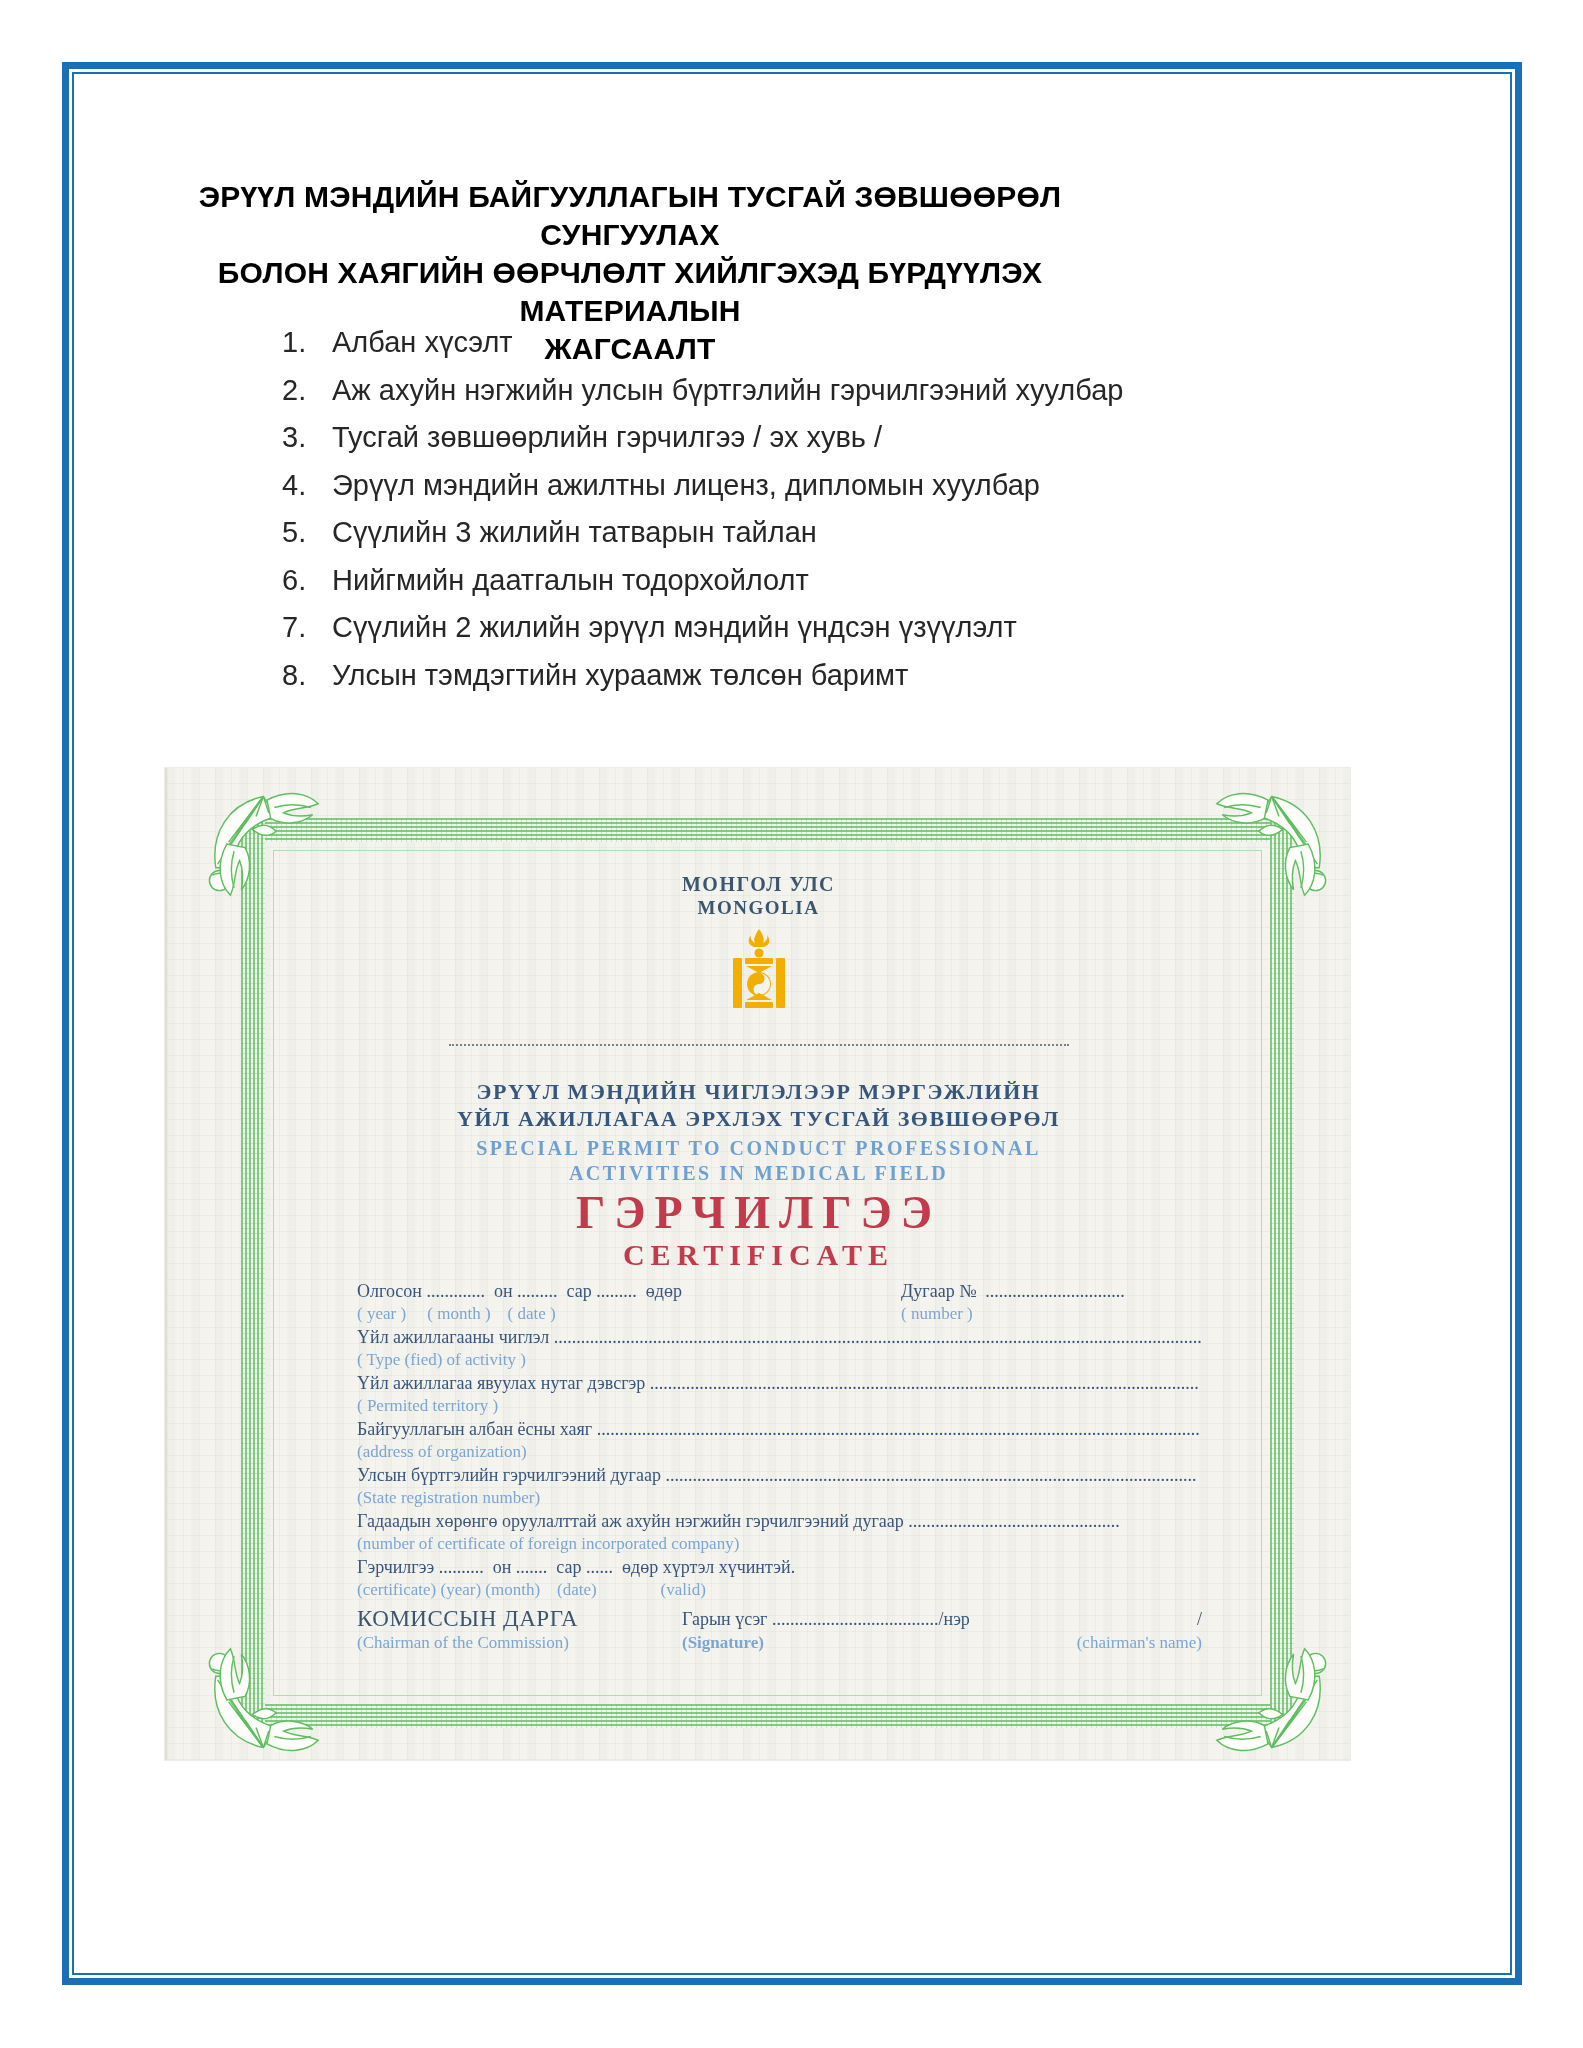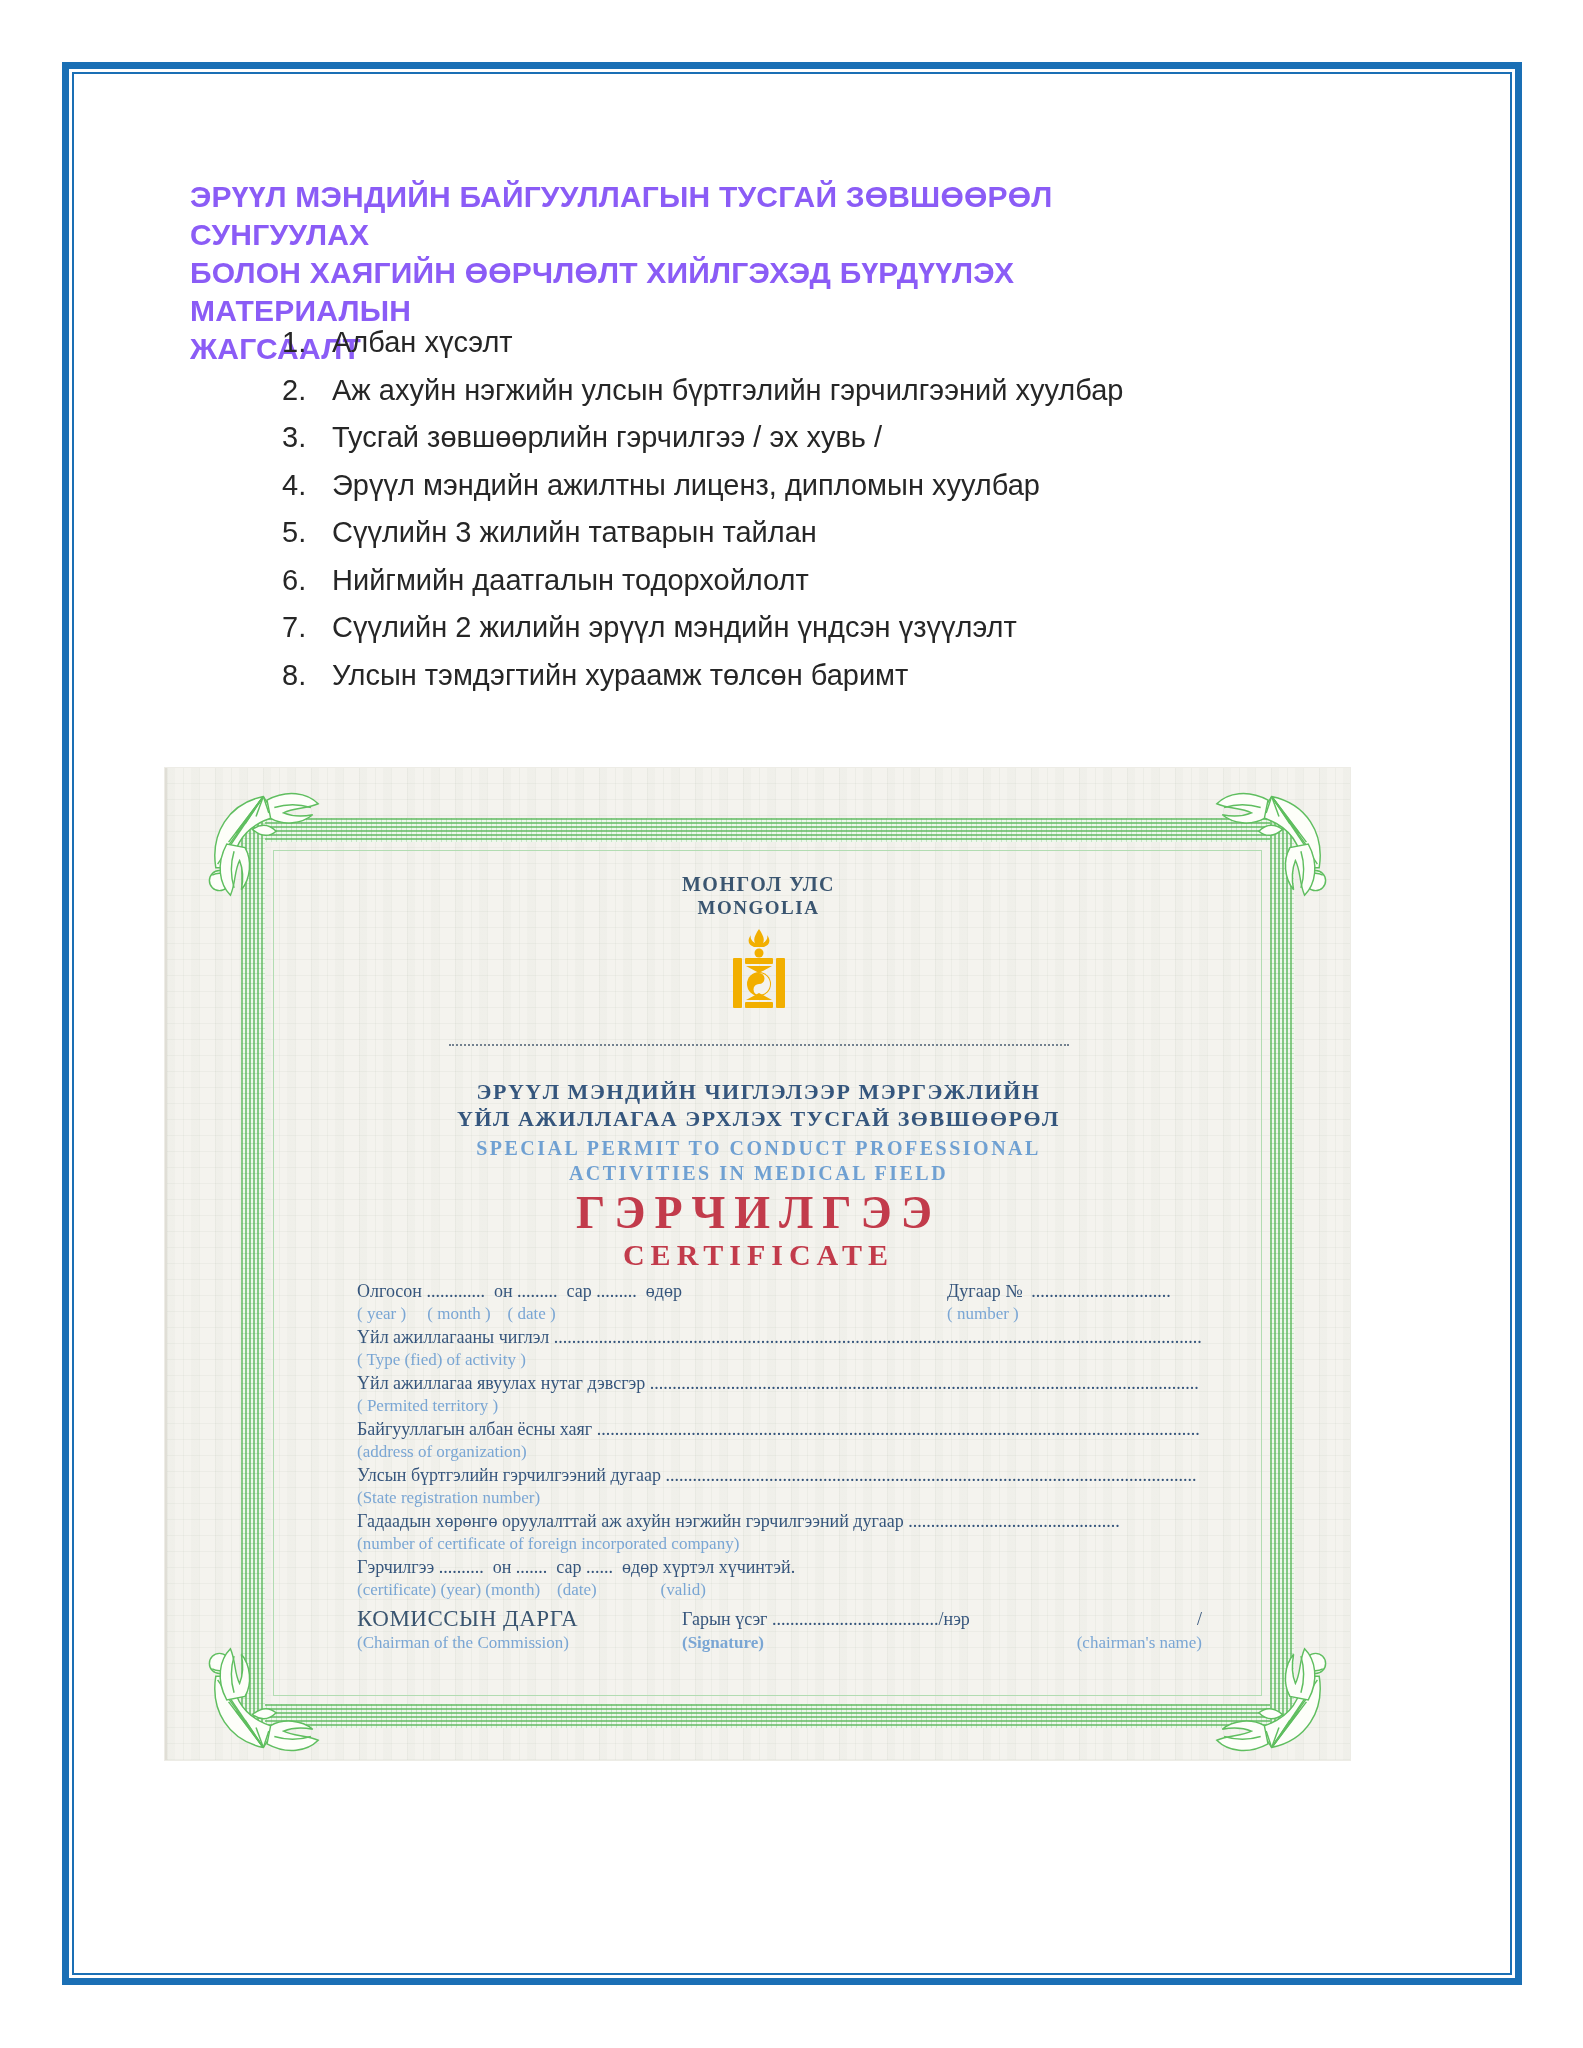--- a/index.html
+++ b/index.html
@@ -11,21 +11,21 @@
   .page-frame{
     position:absolute;left:62px;top:62px;width:1446px;height:1909px;
     border:7px solid #1A6FB5;
   }
   .page-frame-inner{
     position:absolute;inset:3px;border:2px solid #1A6FB5;
   }
   
   .heading{
     position:absolute;left:190px;top:178px;width:880px;
-    text-align:left;color:#8b5cf6;font-weight:bold;
+    text-align:center;color:#000000;font-weight:bold;
     font-size:30px;line-height:38px;letter-spacing:.2px;
   }
   
   .req-list{position:absolute;left:282px;top:326px;width:1080px;}
   .req-item{display:flex;align-items:baseline;height:47.5px;font-size:29px;color:#262626;}
   .req-item .num{width:50px;flex:0 0 50px;}
   
   .scan{
     position:absolute;left:165px;top:768px;width:1183px;height:992px;
     background-color:#f4f3ee;
@@ -76,21 +76,21 @@
     letter-spacing:2.5px;color:#6FA0D2;}
   .cert-big-mn{margin-top:2px;font-size:46px;line-height:50px;font-weight:bold;
     letter-spacing:9px;color:#C23B4B;}
   .cert-big-en{font-size:30px;line-height:34px;font-weight:bold;
     letter-spacing:6px;color:#C23B4B;}
   
   .form{margin:8px 0 0 190px;width:845px;text-align:left;position:relative;}
   .f-row{position:relative;margin-bottom:2px;}
   .f-label{font-size:18px;line-height:23px;color:#35557C;white-space:pre;overflow:hidden;}
   .f-sub{font-size:17px;line-height:21px;color:#7AA6D4;white-space:pre;overflow:hidden;}
-  .f-col-right{position:absolute;left:590px;top:0;width:267px;}
+  .f-col-right{position:absolute;left:544px;top:0;width:267px;}
   .f-col-left{width:560px;}
   
   .sig-row{position:relative;margin-top:6px;height:52px;}
   .sig-title{font-size:23px;line-height:26px;color:#3A5570;letter-spacing:.5px;}
   .sig-title-sub{font-size:17px;line-height:22px;color:#7AA6D4;}
   .sig-mid{position:absolute;left:325px;top:0;}
   .sig-line{font-size:18px;line-height:26px;color:#35557C;white-space:pre;}
   .sig-line-sub{font-size:17px;line-height:22px;color:#7AA6D4;font-weight:bold;}
   .sig-right{position:absolute;right:0;top:0;text-align:right;}
   .sig-slash{font-size:18px;line-height:26px;color:#35557C;}

